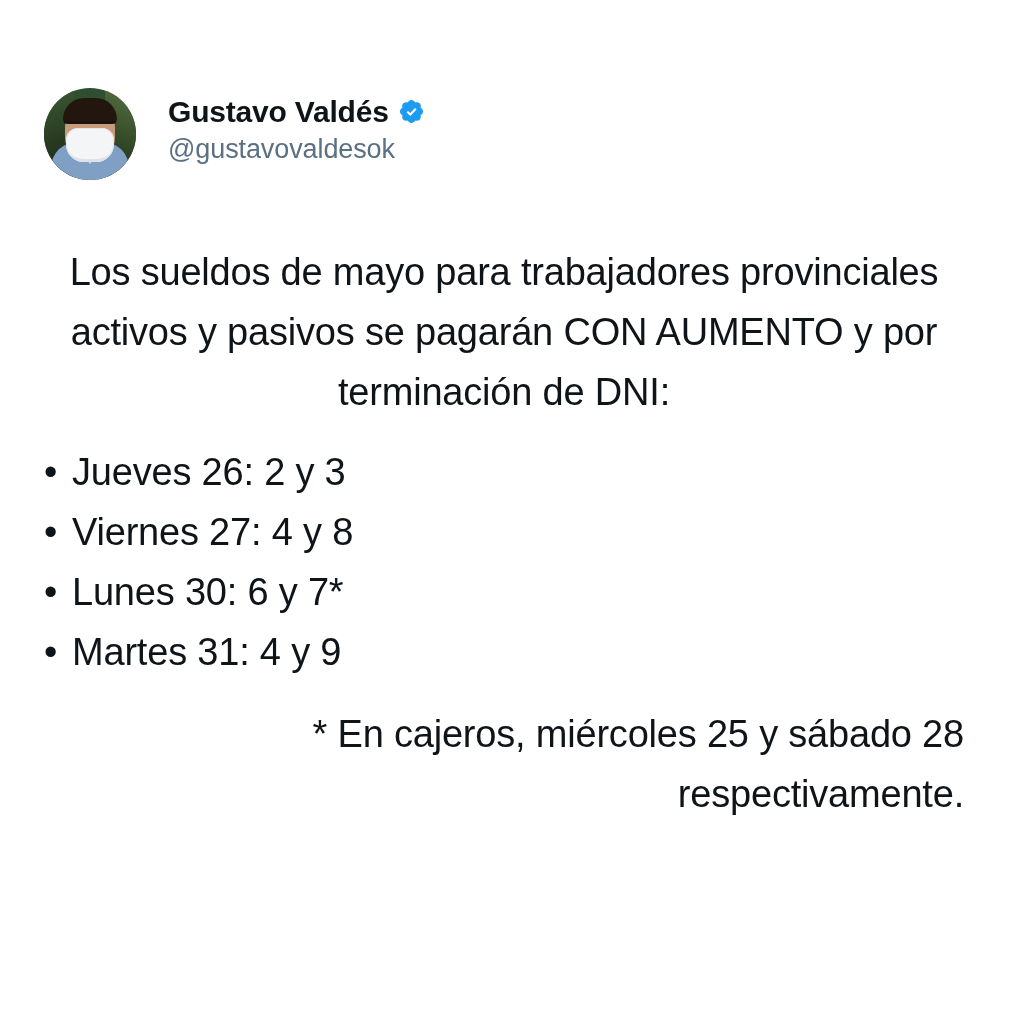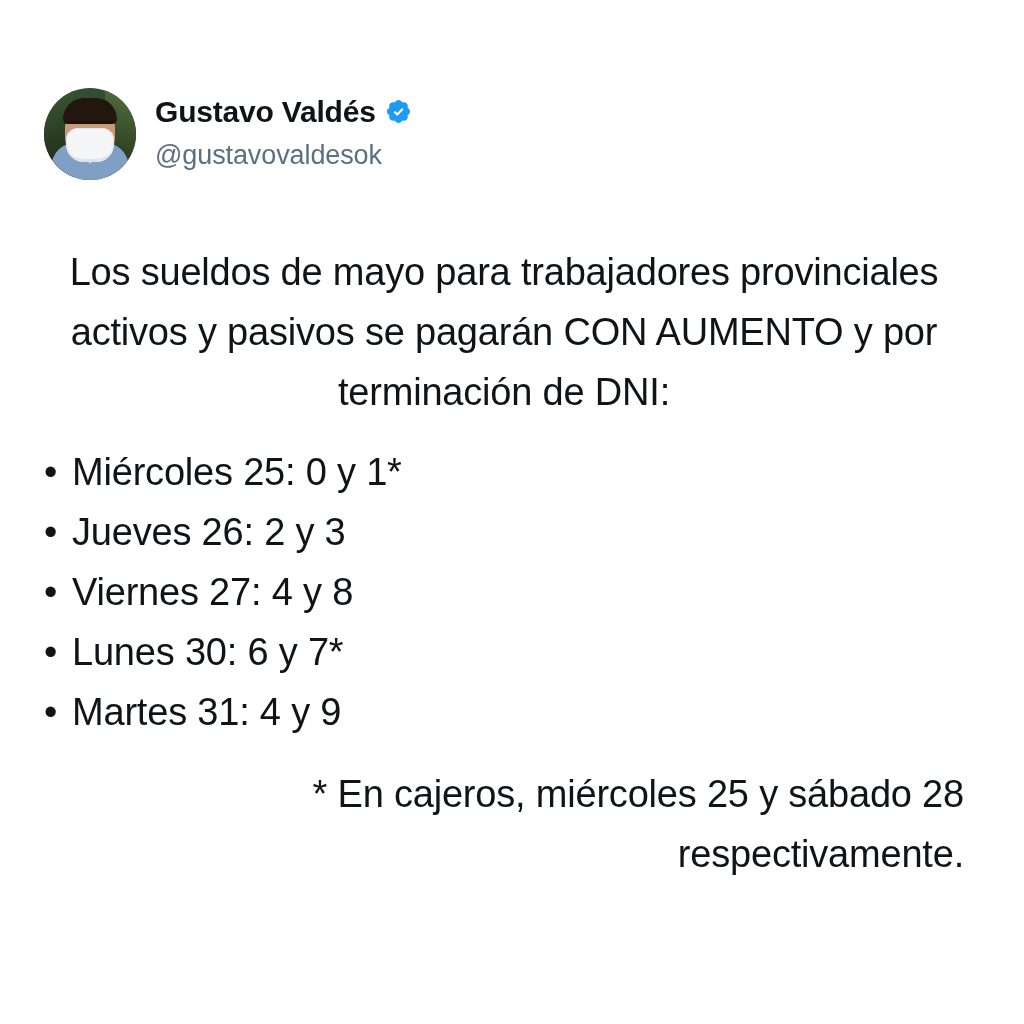--- a/index.html
+++ b/index.html
@@ -20,21 +20,21 @@
     width: 1024px;
     height: 1024px;
     box-sizing: border-box;
     padding: 88px 60px 0 44px;
   }
 
   
   .tweet-header {
     display: flex;
     align-items: flex-start;
-    gap: 19px;
+    gap: 32px;
     height: 120px;
   }
 
   .avatar {
     width: 92px;
     height: 92px;
     border-radius: 50%;
     overflow: hidden;
     flex: 0 0 auto;
     background: #2f4f33;
@@ -131,21 +131,21 @@
   }
   .verified {
     width: 27px;
     height: 27px;
     display: inline-block;
     flex: 0 0 auto;
   }
   .handle {
     font-size: 27px;
     color: #5b7083;
-    margin-top: 11px;
+    margin-top: 5px;
     letter-spacing: -0.1px;
   }
 
   
   .tweet-body {
     margin-top: 34px;
     font-size: 38px;
     line-height: 1.58;
     color: #0f1419;
     letter-spacing: -0.2px;
@@ -206,23 +206,20 @@
     </div>
 
   </div>
 
   <div class="tweet-body">
 
     <p class="para">Los sueldos de mayo para trabajadores provinciales activos y pasivos se pagarán CON AUMENTO y por terminación de DNI:</p>
 
     <ul class="bullets">
       <li>
-        <span class="dot">•</span><span>Miércoles 25: 0 y 1*</span>
-      </li>
-      <li>
         <span class="dot">•</span><span>Jueves 26: 2 y 3</span>
       </li>
       <li>
         <span class="dot">•</span><span>Viernes 27: 4 y 8</span>
       </li>
       <li>
         <span class="dot">•</span><span>Lunes 30: 6 y 7*</span>
       </li>
       <li>
         <span class="dot">•</span><span>Martes 31: 4 y 9</span>

